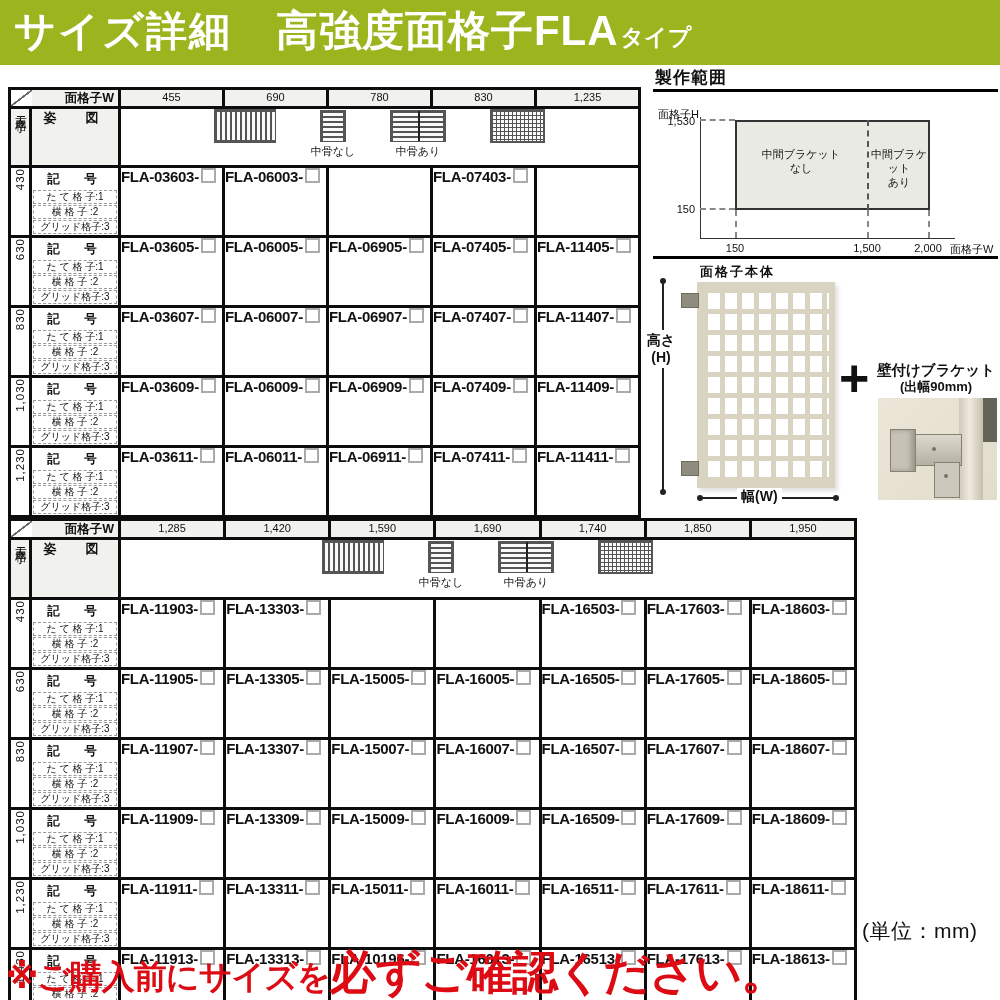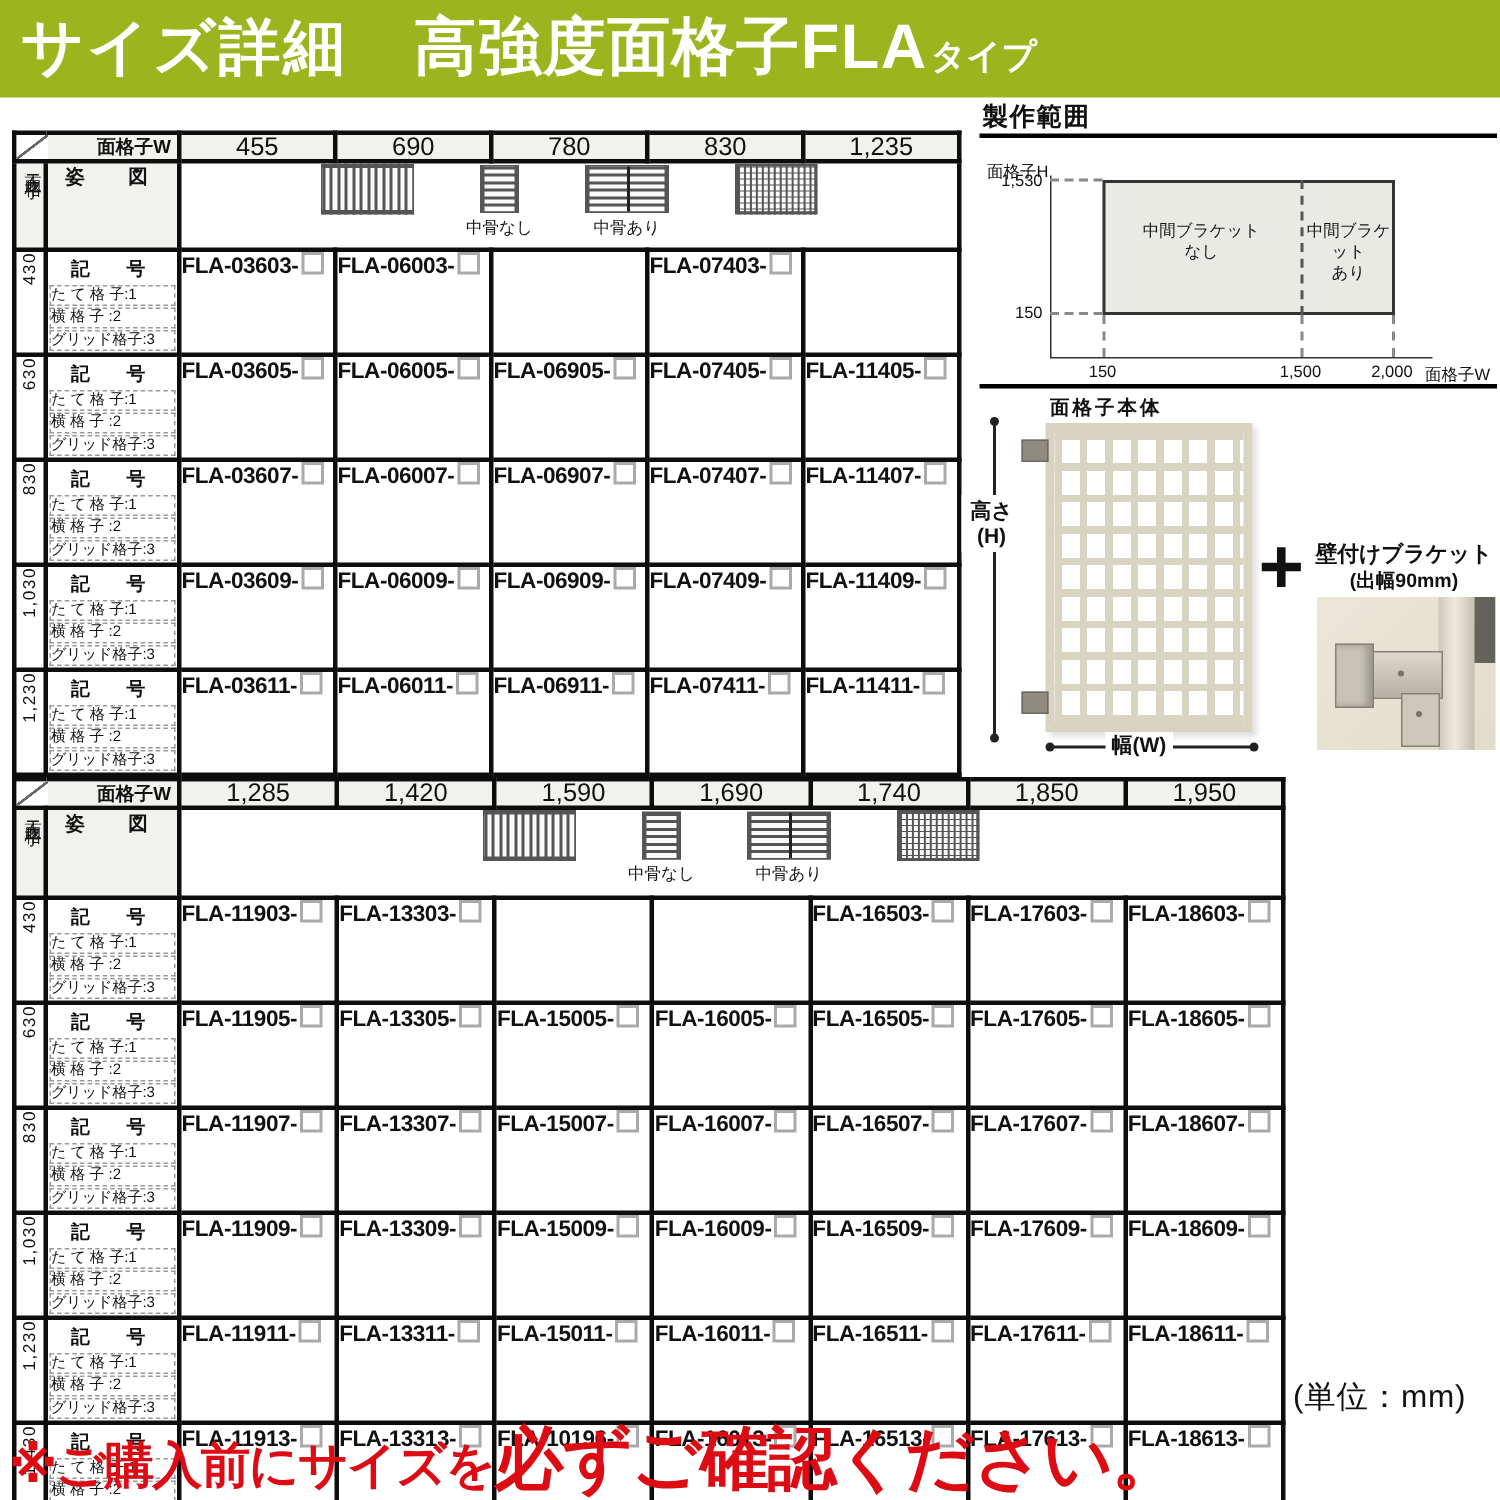--- a/index.html
+++ b/index.html
@@ -13,21 +13,21 @@
   .band .t1{font-size:41px;font-weight:bold;color:#fff;letter-spacing:2px;line-height:63px;}
   .band .t2{font-size:42px;font-weight:bold;color:#fff;margin-left:44px;letter-spacing:1px;}
   .band .t3{font-size:32px;font-weight:bold;color:#fff;margin-left:14px;letter-spacing:1px;}
   .band .t4{font-size:23px;font-weight:bold;color:#fff;margin-left:2px;}
 
   
   table.spec{border-collapse:collapse;table-layout:fixed;position:absolute;background:#fff;}
   table.spec td{border:3px solid #0d0d0d;padding:0;vertical-align:top;box-sizing:border-box;overflow:hidden;}
   #t1{left:8px;top:87px;width:633px;}
   #t2{left:8px;top:518px;width:849px;}
-  td.colhead{background:#f1f1ee;font-size:17px;text-align:center;vertical-align:middle;
+  td.colhead{background:#f1f1ee;font-size:11px;text-align:center;vertical-align:middle;
              border-top-width:2px;border-bottom-width:2px;height:17px;line-height:15px;}
   td.corner{background:#fff;border-top-width:2px;border-bottom-width:2px;}
   .cornerflex{display:flex;height:100%;}
   .diag{width:21px;align-self:stretch;background:linear-gradient(to bottom right,#fff 46%,#666 47%,#666 53%,#fff 54%);}
   .corner-lab{flex:1;background:#f1f1ee;font-size:12.5px;font-weight:bold;text-align:right;
               padding:1px 4px 0 0;line-height:15px;}
   td.sidecell{background:#f1f1ee;vertical-align:middle;text-align:center;}
   .vtext{writing-mode:vertical-rl;font-size:11.5px;letter-spacing:2px;line-height:20px;margin:0 auto;}
   td.figlabel{background:#f1f1ee;vertical-align:middle;text-align:center;
               font-size:13px;font-weight:bold;letter-spacing:8px;border-left:1px solid #333;}
@@ -44,21 +44,21 @@
   .gridp{width:55px;height:34px;border:2px solid #555;
          background:repeating-linear-gradient(90deg,#555 0 1px,transparent 1px 4px),
                     repeating-linear-gradient(180deg,#555 0 1px,#fafafa 1px 4px);}
   .figcap{position:absolute;top:100%;left:50%;transform:translateX(-50%);
           font-size:11px;white-space:nowrap;margin-top:2px;}
   td.hcell{vertical-align:middle;text-align:center;}
   .rot{display:inline-block;writing-mode:vertical-rl;transform:rotate(180deg);
        font-size:11.5px;letter-spacing:1px;}
   td.labelcell{border-left:1px solid #333;margin-left:11px;}
   .kigo{font-size:12.5px;font-weight:bold;text-align:center;letter-spacing:6px;padding:3px 0 2px;}
-  .tline{font-size:10px;line-height:12px;text-align:left;border:1px dashed #999;
+  .tline{font-size:10px;line-height:12px;text-align:center;border:1px dashed #999;
          margin:0 1px 1px 1px;white-space:nowrap;}
   td.codecell{padding:3px 0 0 4px;}
   .code{font-size:15px;font-weight:bold;letter-spacing:-0.3px;white-space:nowrap;}
   .box{display:inline-block;width:11px;height:11px;border:2px solid #aaa;background:#fff;
        vertical-align:-1px;margin-left:2px;}
 
   
   .range{position:absolute;left:653px;top:62px;width:345px;height:196px;}
   .range-title{position:absolute;left:2px;top:4px;font-size:17px;font-weight:bold;letter-spacing:1px;}
   .range-rule{position:absolute;left:0;top:27px;width:100%;height:3px;background:#000;}

